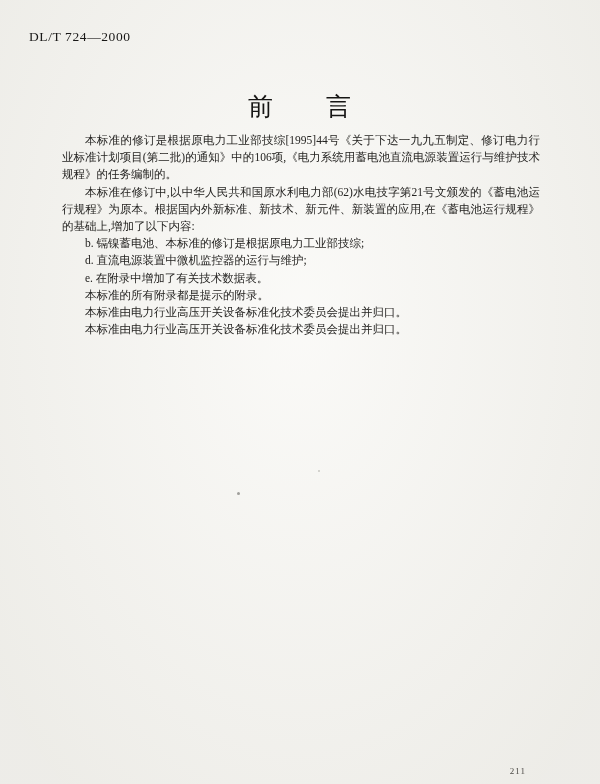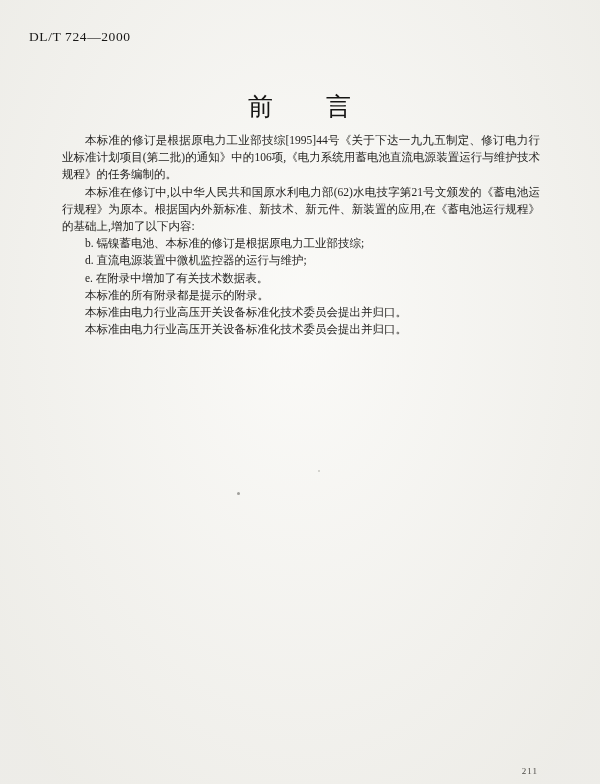--- a/index.html
+++ b/index.html
@@ -52,21 +52,21 @@
     line-height: 17.2px;
     text-align: justify;
     color: #242321;
   }
   .doc-body p {
     margin: 0;
     text-indent: 2em;
   }
   .page-number {
     position: absolute;
-    right: 62px;
+    right: 74px;
     bottom: 8px;
     font-size: 9px;
     color: #4c4a46;
     letter-spacing: 1px;
   }
   .speck {
     position: absolute;
     width: 3px;
     height: 3px;
     border-radius: 50%;

